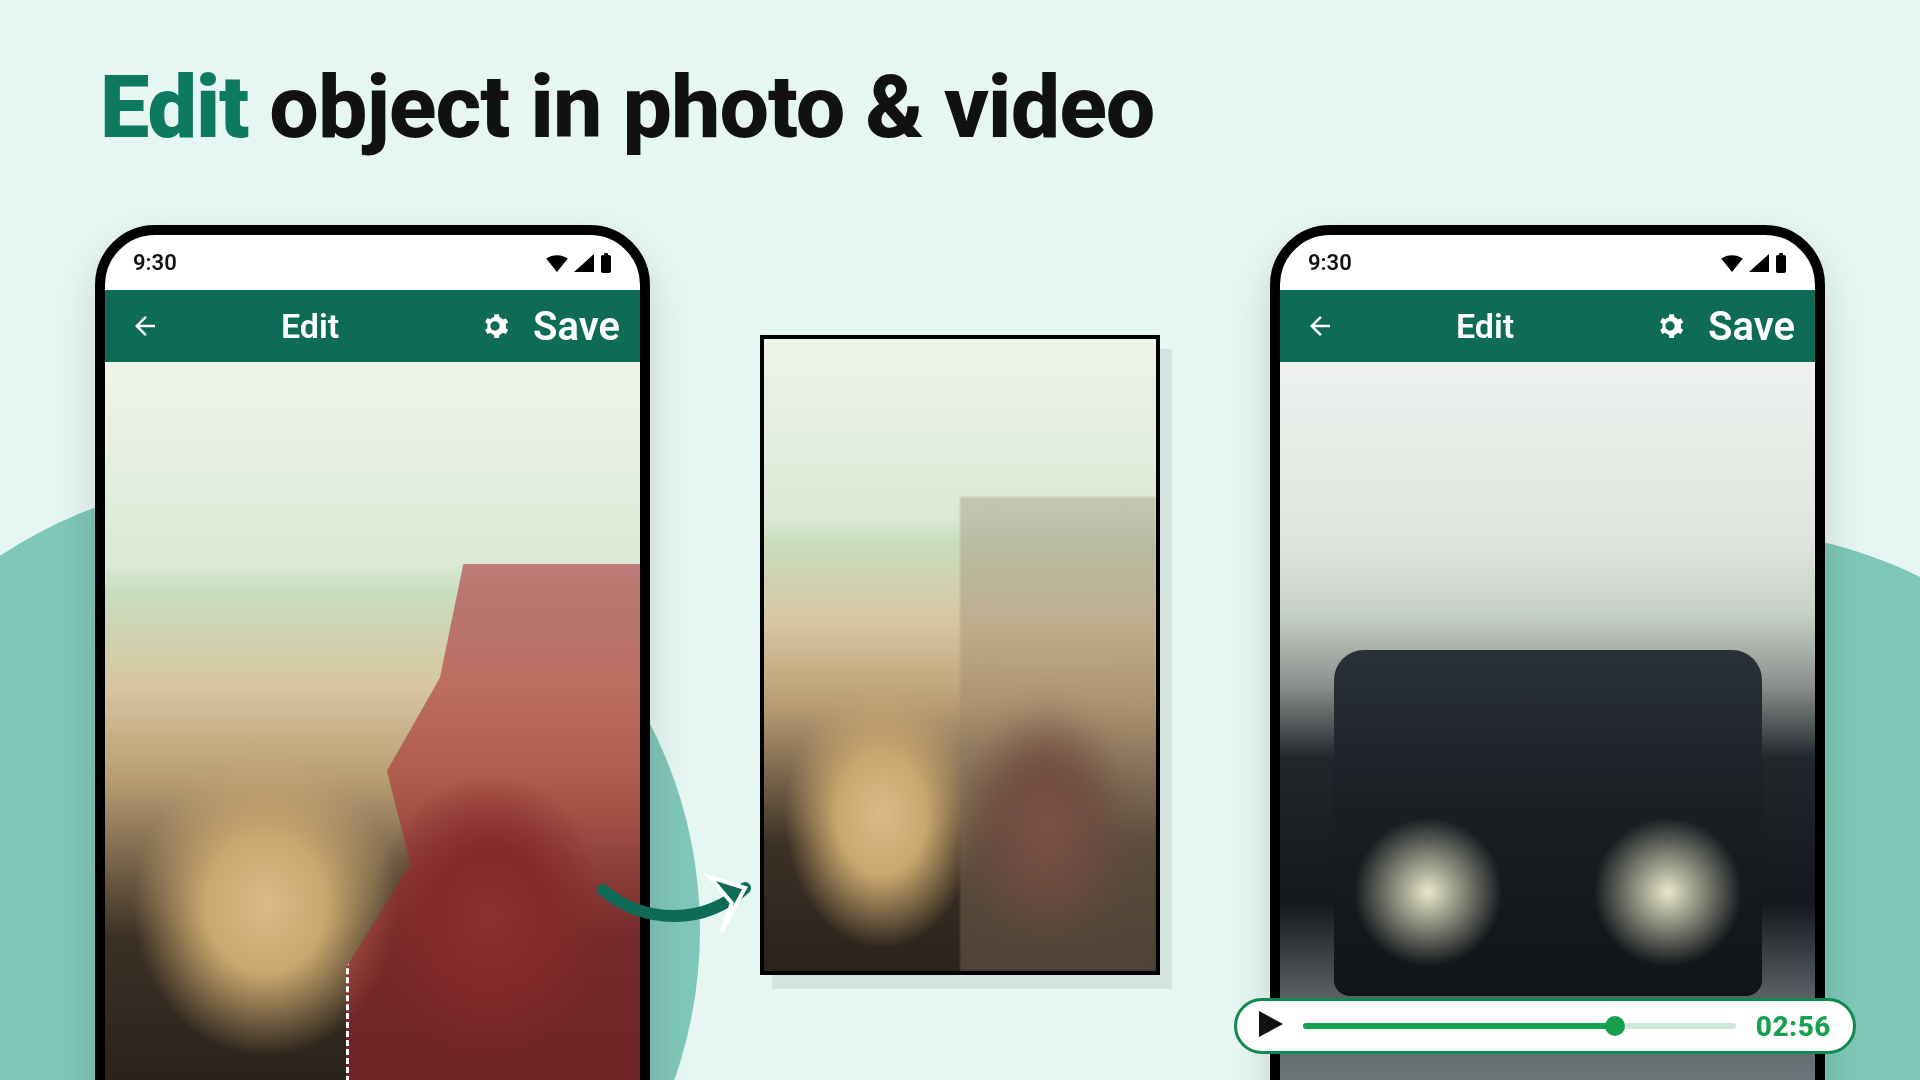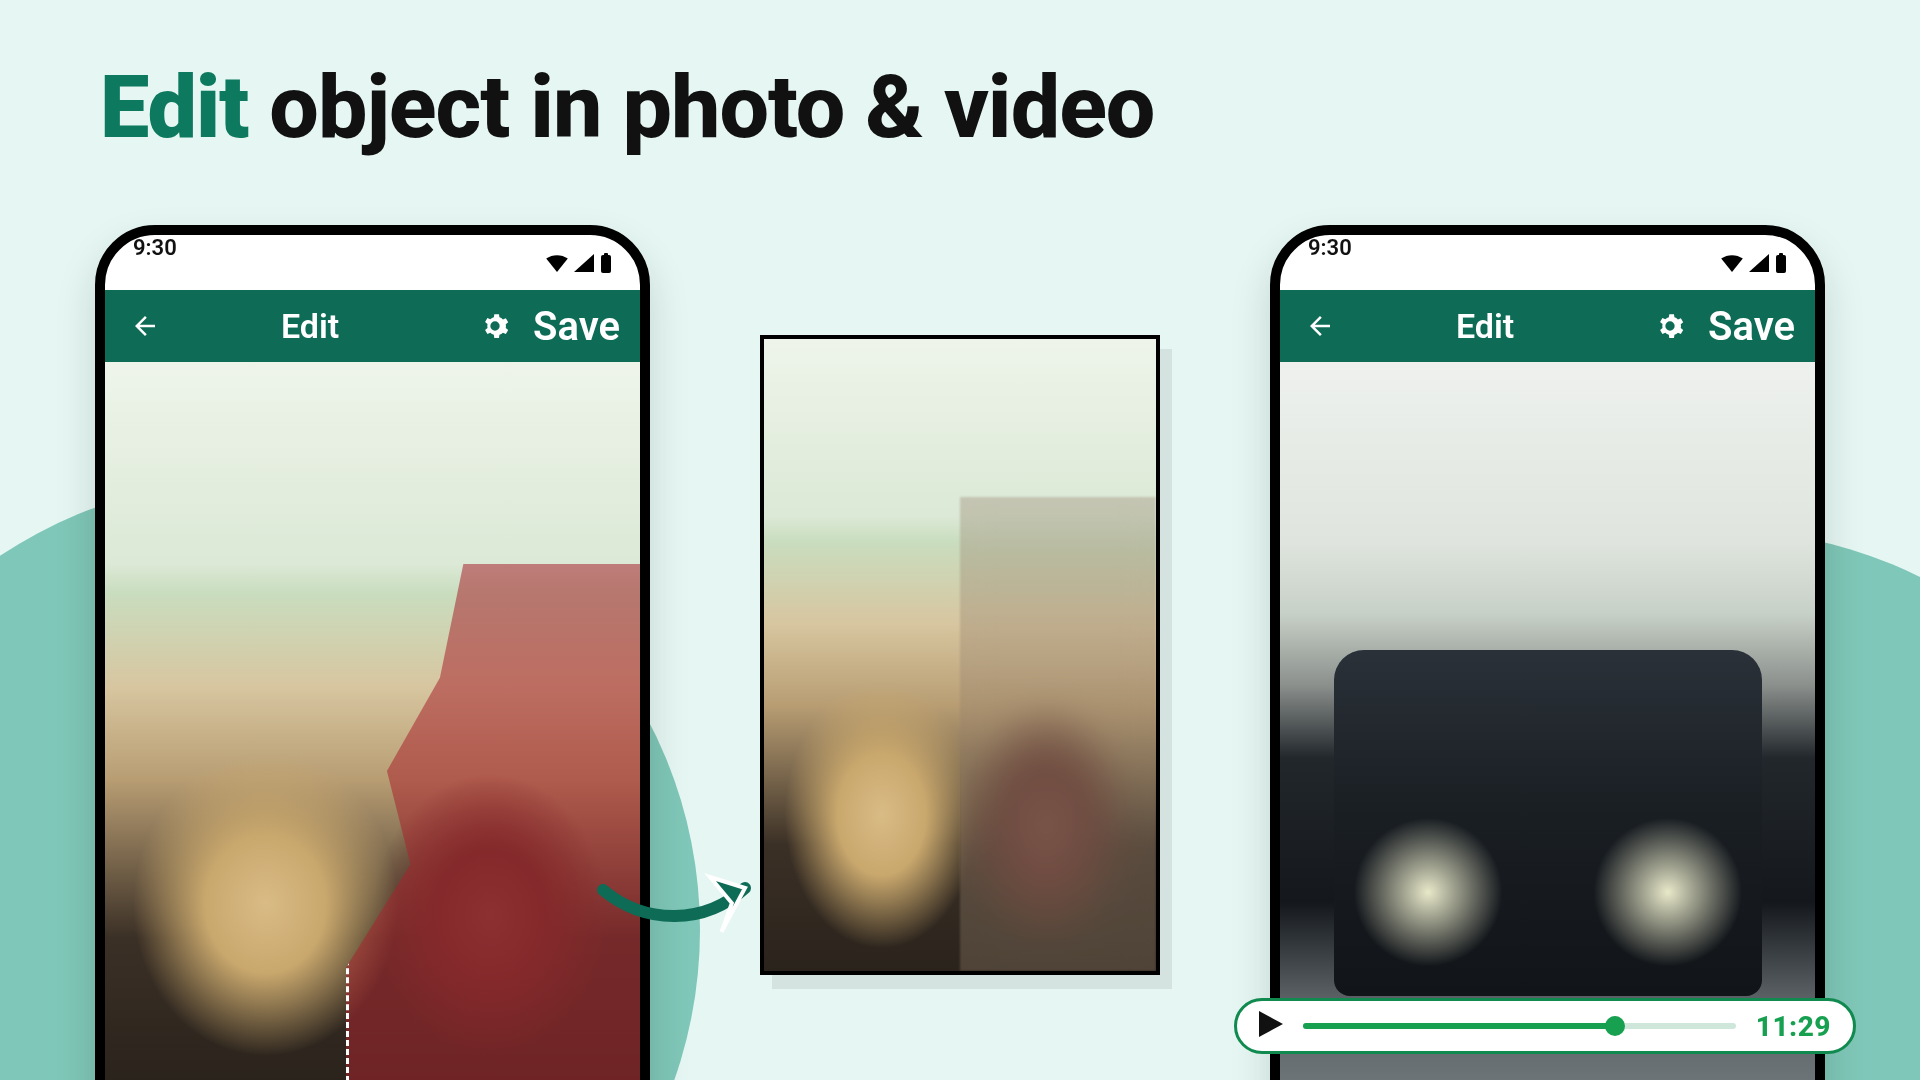--- a/index.html
+++ b/index.html
@@ -50,20 +50,21 @@
     background: #fff;
     overflow: hidden;
     box-shadow: 0 20px 40px rgba(0,0,0,.15);
     z-index: 3;
   }
   .phone-left { left: 95px; top: 225px; height: 1000px; }
   .phone-right { left: 1270px; top: 225px; height: 1000px; }
   .statusbar {
     height: 55px;
     display: flex;
+    align-items: center;
     justify-content: space-between;
     padding: 0 28px;
     font-size: 22px;
     font-weight: 600;
     color: #111;
   }
   .status-icons { display: flex; gap: 6px; align-items: center; }
   .status-icons svg { display: block; }
   .appbar {
     height: 72px;
@@ -305,14 +306,14 @@
 <div class="playback">
   <div class="play-icon">
     <svg width="24" height="26" viewBox="0 0 24 26">
         <path fill="#111" d="M0 0v26l24-13z"></path>
       </svg>
   </div>
   <div class="track">
     <div class="fill" style="width: 72%;"></div>
     <div class="thumb" style="left: 72%;"></div>
   </div>
-  <div class="timestamp">11:29</div>
+  <div class="timestamp">02:56</div>
 </div>
 
 </body></html>

